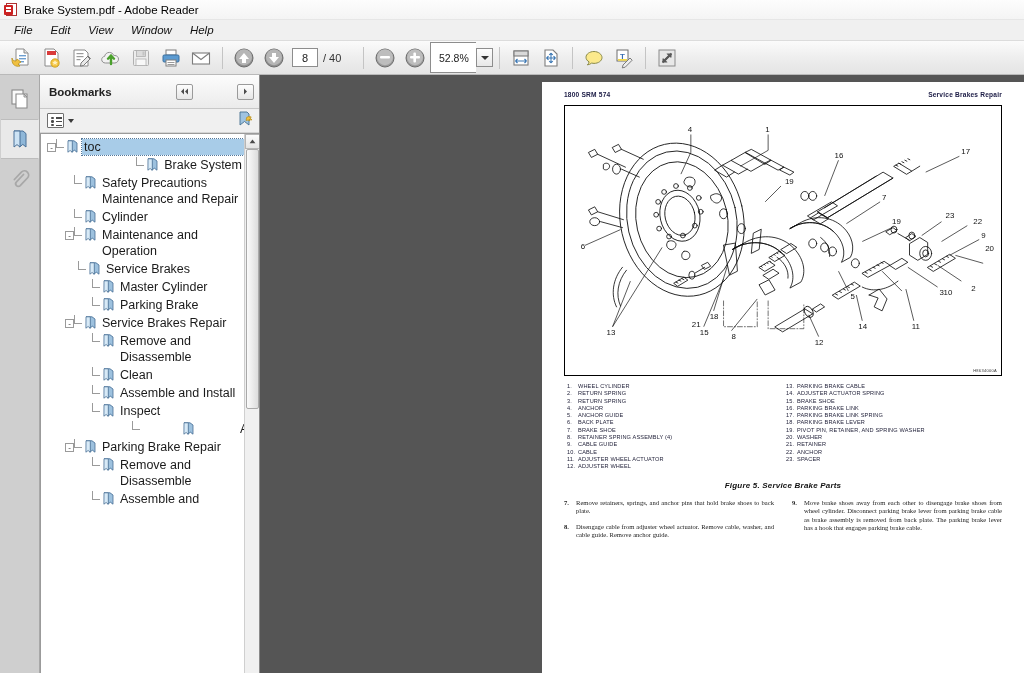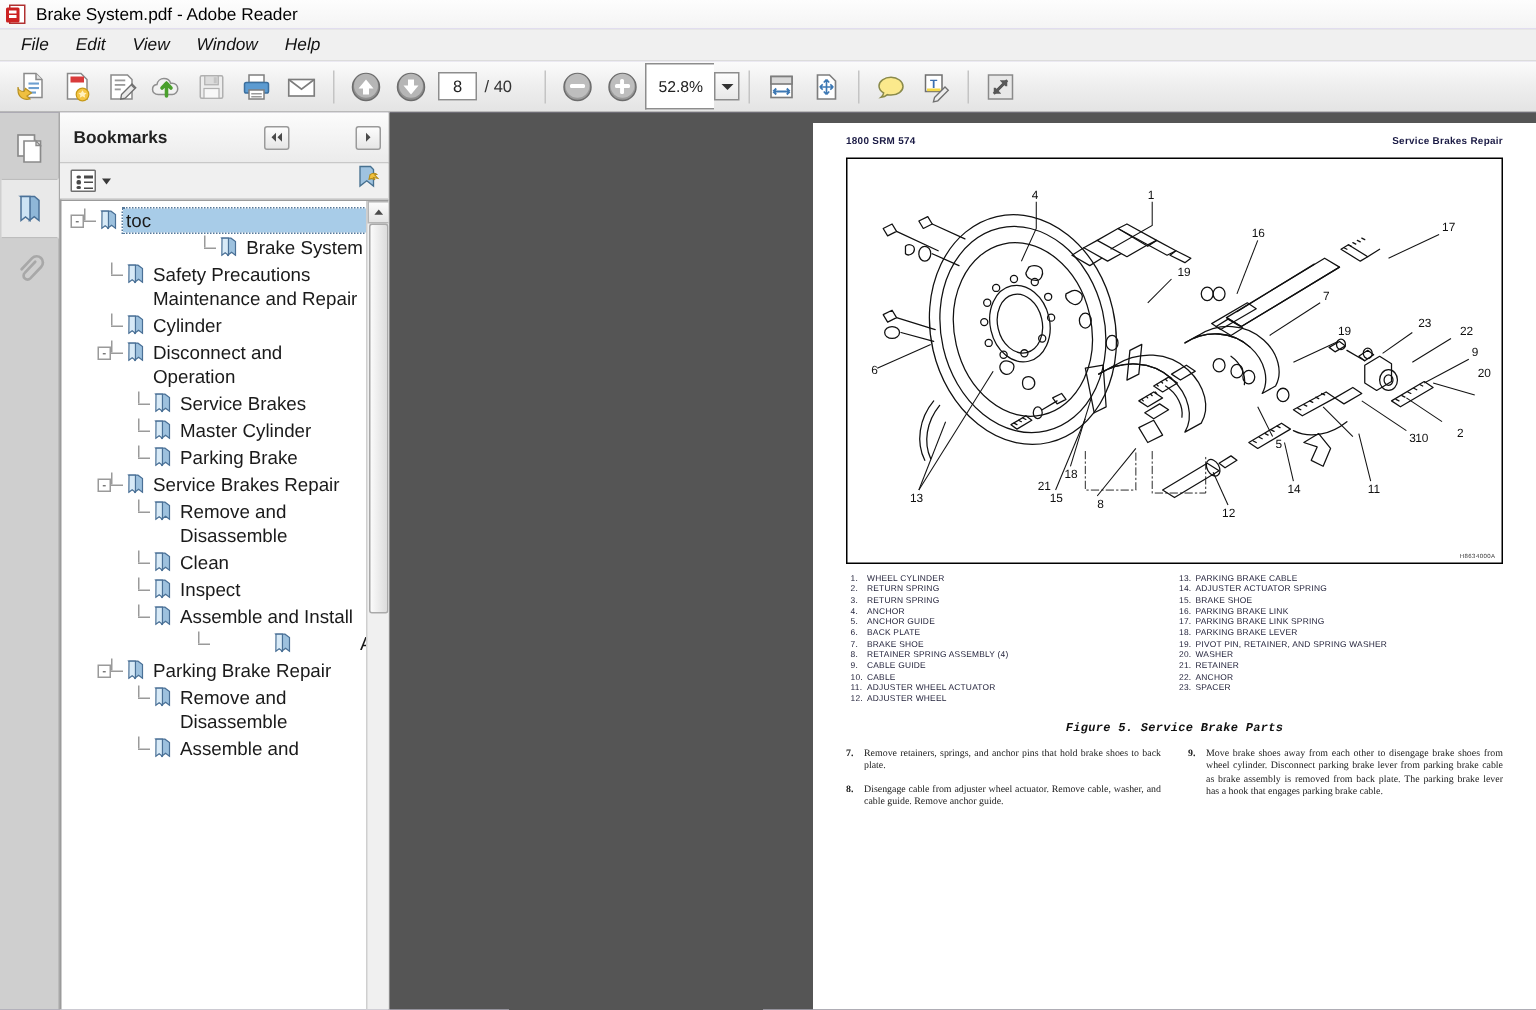--- a/index.html
+++ b/index.html
@@ -7,21 +7,21 @@
     margin: 0; padding: 0;
     width: 1024px; height: 673px;
     overflow: hidden;
     font-family: "Liberation Sans", sans-serif;
     background: #f0f0f0;
   }
   #app {
     width: 1024px; height: 673px;
     position: relative;
     display: flex; flex-direction: column;
-    background: #c4b5fd;
+    background: #ef4444;
   }
 
   
   .titlebar {
     height: 20px;
     background: linear-gradient(to bottom,#fdfdfd 0%,#f4f4f4 100%);
     display: flex; align-items: center;
     padding-left: 4px;
     flex: 0 0 20px;
     border-bottom: 1px solid #e6e6e6;
@@ -352,21 +352,21 @@
     font-size: 5.6px;
     color: #24243c;
     line-height: 7.3px;
     letter-spacing: .15px;
   }
   .legend .col { width: 50%; padding-left: 3px;}
   .legend .li { display: flex; white-space: nowrap;}
   .legend .num { width: 11px; flex: 0 0 11px; }
   .figcap {
     text-align: center;
-    font-family: Liberation Mono, monospace;
+    font-family: Liberation Sans, sans-serif;
     font-weight: bold; font-style: italic;
     font-size: 8px;
     margin-top: 10px; margin-bottom: 9px;
     color: #111;
     letter-spacing: .2px;
   }
   .body2 {
     display: flex;
     gap: 18px;
     font-family: "Liberation Serif", serif;
@@ -671,23 +671,23 @@
             <div class="bm-row" style="padding-left: 24px;">
               <div class="bm-toggle">-</div>
               <div class="bm-connector"></div>
               <div class="bm-bmicon">
                 <svg width="11" height="13" viewBox="0 0 11 13">
   <path d="M1 .8h6l3 2.2v9.2l-2.6-2-2.6 2V3z" fill="#9dc1de" stroke="#4d7characters" stroke-width="0"></path>
   <path d="M1 .8h6l3 2.2v9.2l-2.6-2-2.6 2V3z" fill="#9dc1de" stroke="#4a7096" stroke-width=".8"></path>
   <path d="M1 .8h4.3v11.4L3.1 10.5.9 12.2z" fill="#d8eaf7" stroke="#4a7096" stroke-width=".8"></path>
 </svg>
               </div>
-              <div class="bm-label">Disconnect and Operation</div>
-            </div>
-            <div class="bm-row" style="padding-left: 42px;">
+              <div class="bm-label">Maintenance and Operation</div>
+            </div>
+            <div class="bm-row" style="padding-left: 28px;">
               <div class="bm-toggle-spacer"></div>
               <div class="bm-connector"></div>
               <div class="bm-bmicon">
                 <svg width="11" height="13" viewBox="0 0 11 13">
   <path d="M1 .8h6l3 2.2v9.2l-2.6-2-2.6 2V3z" fill="#9dc1de" stroke="#4d7characters" stroke-width="0"></path>
   <path d="M1 .8h6l3 2.2v9.2l-2.6-2-2.6 2V3z" fill="#9dc1de" stroke="#4a7096" stroke-width=".8"></path>
   <path d="M1 .8h4.3v11.4L3.1 10.5.9 12.2z" fill="#d8eaf7" stroke="#4a7096" stroke-width=".8"></path>
 </svg>
               </div>
               <div class="bm-label">Service Brakes</div>
@@ -755,33 +755,33 @@
             <div class="bm-row" style="padding-left: 42px;">
               <div class="bm-toggle-spacer"></div>
               <div class="bm-connector"></div>
               <div class="bm-bmicon">
                 <svg width="11" height="13" viewBox="0 0 11 13">
   <path d="M1 .8h6l3 2.2v9.2l-2.6-2-2.6 2V3z" fill="#9dc1de" stroke="#4d7characters" stroke-width="0"></path>
   <path d="M1 .8h6l3 2.2v9.2l-2.6-2-2.6 2V3z" fill="#9dc1de" stroke="#4a7096" stroke-width=".8"></path>
   <path d="M1 .8h4.3v11.4L3.1 10.5.9 12.2z" fill="#d8eaf7" stroke="#4a7096" stroke-width=".8"></path>
 </svg>
               </div>
+              <div class="bm-label">Assemble and Install</div>
+            </div>
+            <div class="bm-row" style="padding-left: 42px;">
+              <div class="bm-toggle-spacer"></div>
+              <div class="bm-connector"></div>
+              <div class="bm-bmicon">
+                <svg width="11" height="13" viewBox="0 0 11 13">
+  <path d="M1 .8h6l3 2.2v9.2l-2.6-2-2.6 2V3z" fill="#9dc1de" stroke="#4d7characters" stroke-width="0"></path>
+  <path d="M1 .8h6l3 2.2v9.2l-2.6-2-2.6 2V3z" fill="#9dc1de" stroke="#4a7096" stroke-width=".8"></path>
+  <path d="M1 .8h4.3v11.4L3.1 10.5.9 12.2z" fill="#d8eaf7" stroke="#4a7096" stroke-width=".8"></path>
+</svg>
+              </div>
               <div class="bm-label">Inspect</div>
-            </div>
-            <div class="bm-row" style="padding-left: 42px;">
-              <div class="bm-toggle-spacer"></div>
-              <div class="bm-connector"></div>
-              <div class="bm-bmicon">
-                <svg width="11" height="13" viewBox="0 0 11 13">
-  <path d="M1 .8h6l3 2.2v9.2l-2.6-2-2.6 2V3z" fill="#9dc1de" stroke="#4d7characters" stroke-width="0"></path>
-  <path d="M1 .8h6l3 2.2v9.2l-2.6-2-2.6 2V3z" fill="#9dc1de" stroke="#4a7096" stroke-width=".8"></path>
-  <path d="M1 .8h4.3v11.4L3.1 10.5.9 12.2z" fill="#d8eaf7" stroke="#4a7096" stroke-width=".8"></path>
-</svg>
-              </div>
-              <div class="bm-label">Assemble and Install</div>
             </div>
             <div class="bm-row" style="padding-left: 42px; gap: 40px;">
               <div class="bm-toggle-spacer"></div>
               <div class="bm-connector"></div>
               <div class="bm-bmicon">
                 <svg width="11" height="13" viewBox="0 0 11 13">
   <path d="M1 .8h6l3 2.2v9.2l-2.6-2-2.6 2V3z" fill="#9dc1de" stroke="#4d7characters" stroke-width="0"></path>
   <path d="M1 .8h6l3 2.2v9.2l-2.6-2-2.6 2V3z" fill="#9dc1de" stroke="#4a7096" stroke-width=".8"></path>
   <path d="M1 .8h4.3v11.4L3.1 10.5.9 12.2z" fill="#d8eaf7" stroke="#4a7096" stroke-width=".8"></path>
 </svg>

